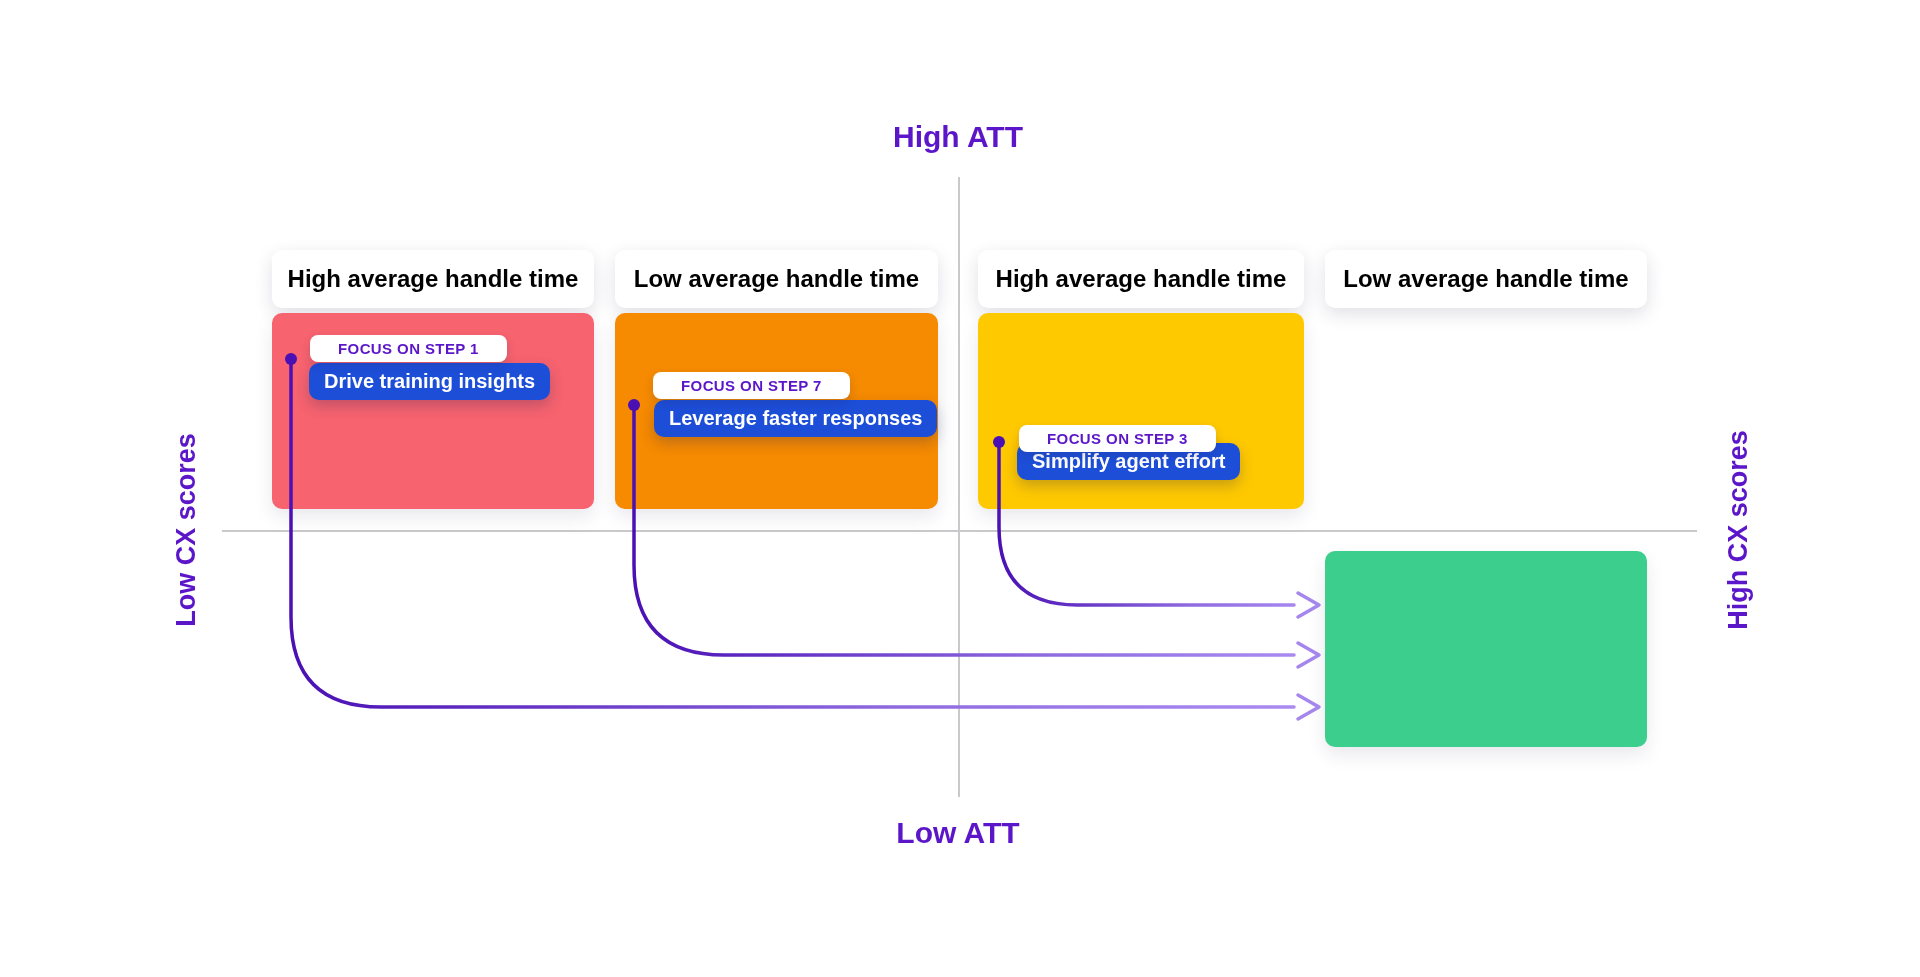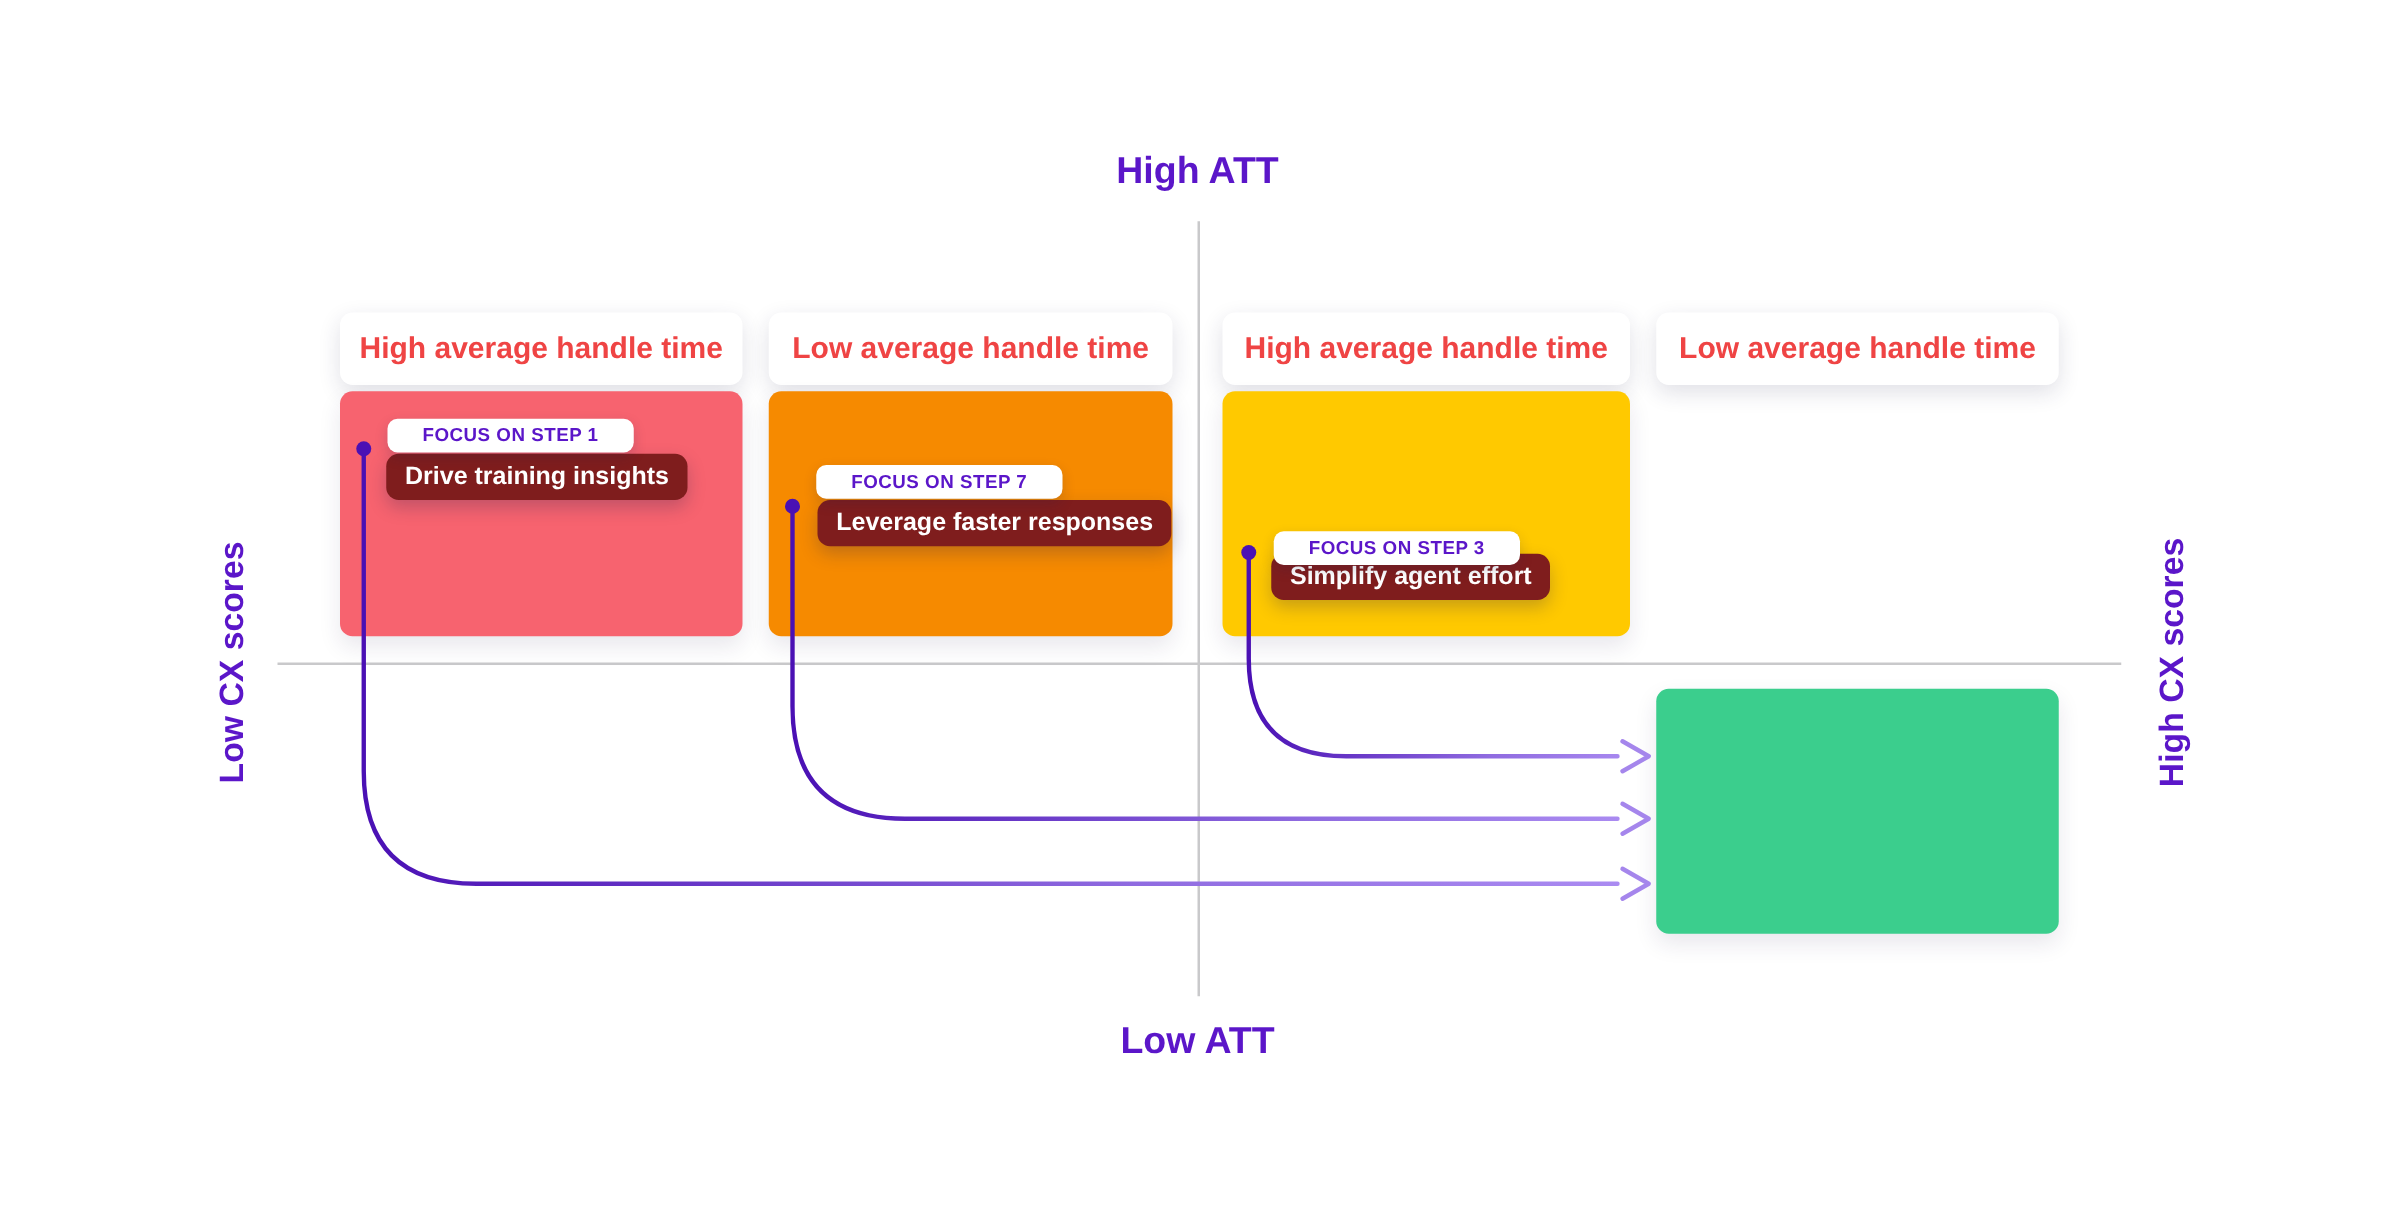--- a/index.html
+++ b/index.html
@@ -28,21 +28,21 @@
   .axis-line { position:absolute; background:#c9c9cb; }
   .axis-line.v { width:2px; }
   .axis-line.h { height:2px; }
   .qheader {
     position:absolute;
     height:58px;
     background:#ffffff;
     border-radius:10px;
     box-shadow:0 6px 18px rgba(35,32,80,0.14);
     display:flex; align-items:center; justify-content:center;
-    font-size:24px; font-weight:700; color:#ef4444;
+    font-size:24px; font-weight:700; color:#000000;
     white-space:nowrap;
   }
   .qblock {
     position:absolute;
     height:196px;
     border-radius:10px;
     box-shadow:0 8px 18px rgba(35,32,80,0.10);
   }
   .step-badge {
     position:absolute;
@@ -51,21 +51,21 @@
     font-size:15px; font-weight:700;
     letter-spacing:0.4px;
     padding:5px 28px;
     border-radius:8px;
     box-shadow:0 4px 10px rgba(35,32,80,0.18);
     white-space:nowrap;
     z-index:4;
   }
   .step-pill {
     position:absolute;
-    background:#7f1d1d;
+    background:#1d4ed8;
     color:#ffffff;
     font-size:20px; font-weight:700;
     padding:7px 15px;
     border-radius:10px;
     box-shadow:0 6px 14px rgba(35,32,80,0.25);
     white-space:nowrap;
     z-index:3;
   }
   .flow-svg {
     position:absolute; left:0; top:0;

